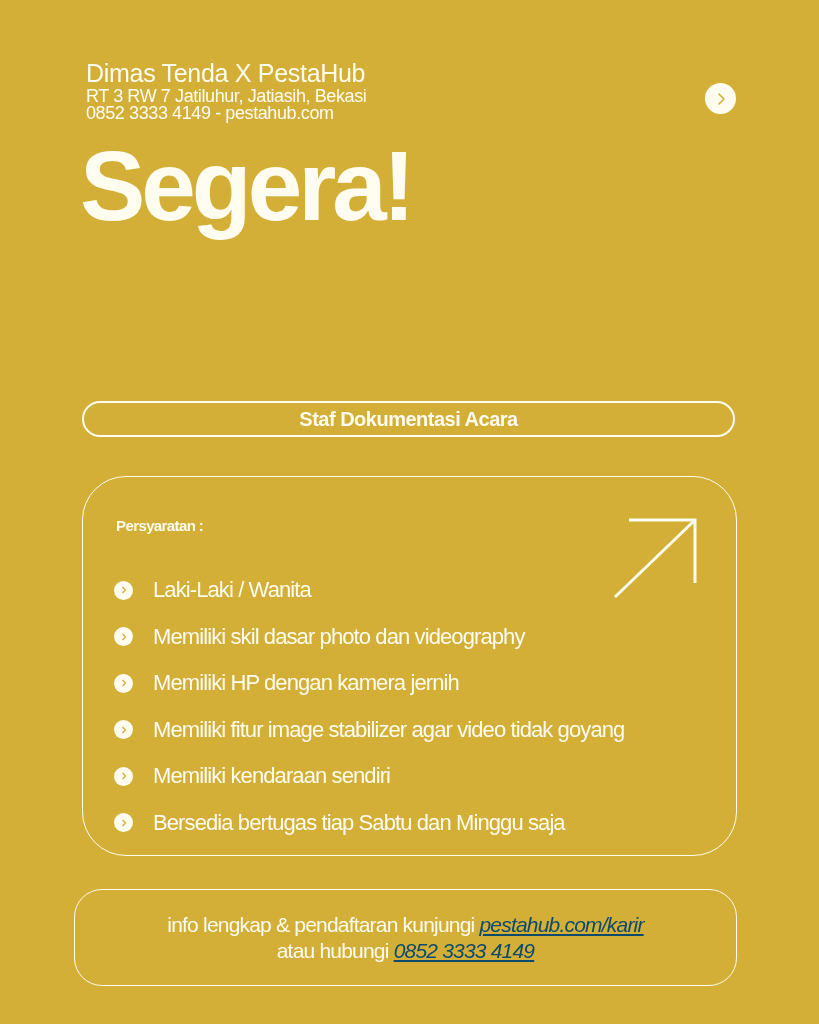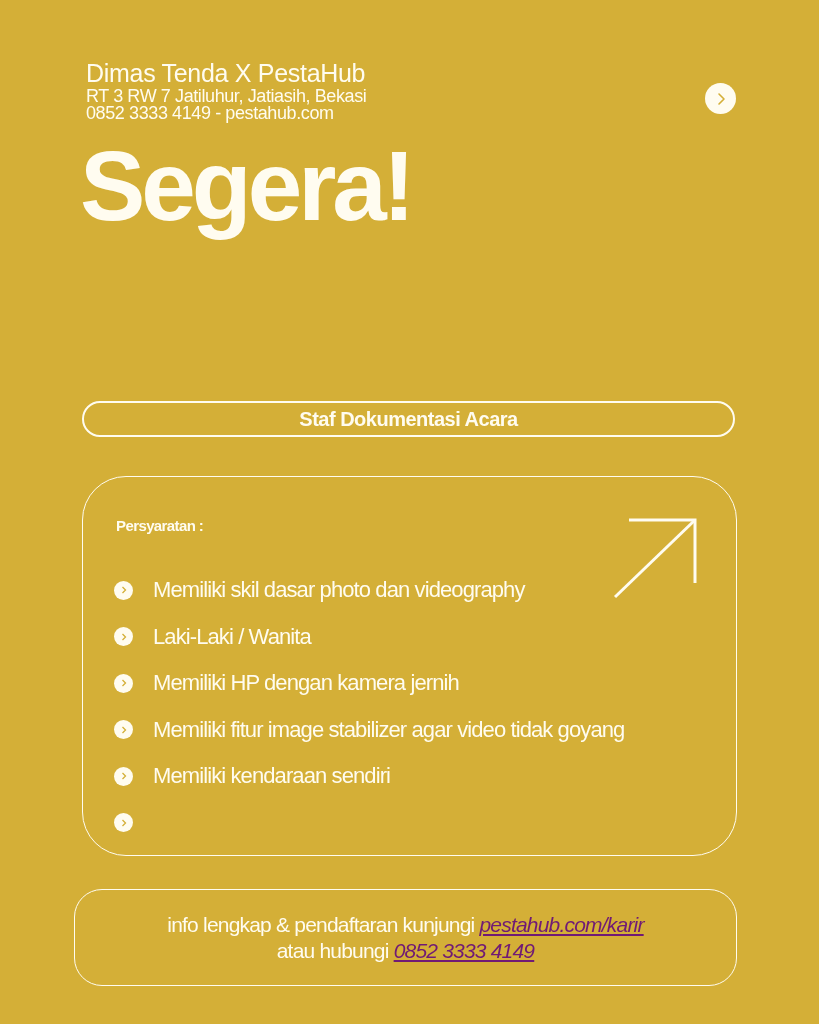--- a/index.html
+++ b/index.html
@@ -47,21 +47,21 @@
     width: 19px; height: 19px; border-radius: 50%; background: #FFFCF0;
     display: inline-flex; align-items: center; justify-content: center;
     margin-right: 20px; flex: none;
   }
   .footer-card {
     position: absolute; left: 74px; top: 889px; width: 663px; height: 97px;
     border: 1.5px solid #FFFCF0; border-radius: 28px; box-sizing: border-box;
     display: flex; flex-direction: column; align-items: center; justify-content: center;
     font-size: 21px; line-height: 26px; letter-spacing: -0.8px;
   }
-  .footer-card a { color: #701a75; font-style: italic; text-decoration: underline; }
+  .footer-card a { color: #0c4a6e; font-style: italic; text-decoration: underline; }
 </style>
 </head>
 <body>
 
 <div class="header">
   <div class="brand">Dimas Tenda X  PestaHub</div>
   <div class="sub">RT 3 RW 7 Jatiluhur, Jatiasih, Bekasi</div>
   <div class="sub">0852 3333 4149 - pestahub.com</div>
 </div>
 
@@ -85,29 +85,29 @@
     <polyline points="18,5 84,5 84,68" fill="none" stroke="#FFFCF0" stroke-width="3"></polyline>
     <line x1="84" y1="5" x2="4" y2="82" stroke="#FFFCF0" stroke-width="3"></line>
   </svg>
   <ul class="req-list">
     <li>
         <span class="bullet">
           <svg width="8" height="10" viewBox="0 0 8 10">
             <polyline points="2.5,2 5.5,5 2.5,8" fill="none" stroke="#D4AF37" stroke-width="1.3"></polyline>
           </svg>
         </span>
-        <span>Memiliki skil dasar photo dan videography</span>
+        <span>Laki-Laki / Wanita</span>
       </li>
     <li>
         <span class="bullet">
           <svg width="8" height="10" viewBox="0 0 8 10">
             <polyline points="2.5,2 5.5,5 2.5,8" fill="none" stroke="#D4AF37" stroke-width="1.3"></polyline>
           </svg>
         </span>
-        <span>Laki-Laki / Wanita</span>
+        <span>Memiliki skil dasar photo dan videography</span>
       </li>
     <li>
         <span class="bullet">
           <svg width="8" height="10" viewBox="0 0 8 10">
             <polyline points="2.5,2 5.5,5 2.5,8" fill="none" stroke="#D4AF37" stroke-width="1.3"></polyline>
           </svg>
         </span>
         <span>Memiliki HP dengan kamera jernih</span>
       </li>
     <li>
@@ -125,20 +125,21 @@
           </svg>
         </span>
         <span>Memiliki kendaraan sendiri</span>
       </li>
     <li>
         <span class="bullet">
           <svg width="8" height="10" viewBox="0 0 8 10">
             <polyline points="2.5,2 5.5,5 2.5,8" fill="none" stroke="#D4AF37" stroke-width="1.3"></polyline>
           </svg>
         </span>
+        <span>Bersedia bertugas tiap Sabtu dan Minggu saja</span>
       </li>
   </ul>
 </div>
 
 <div class="footer-card">
   <div><span>info lengkap &amp; pendaftaran kunjungi </span><a>pestahub.com/karir</a></div>
   <div><span>atau hubungi </span><a>0852 3333 4149</a></div>
 </div>
 
 </body></html>

